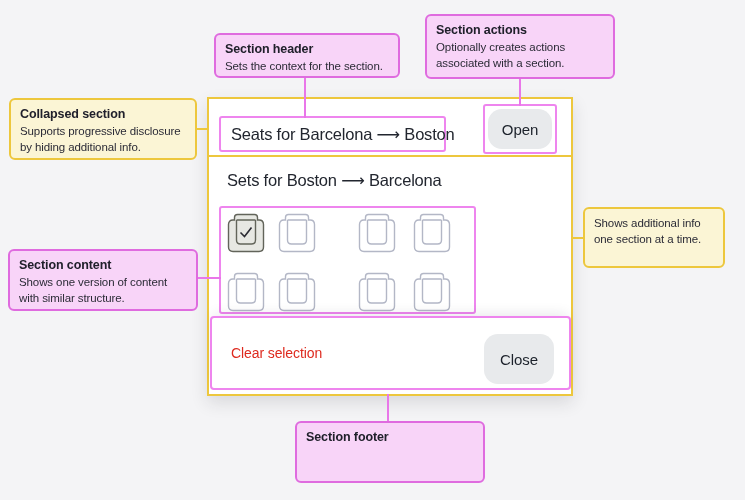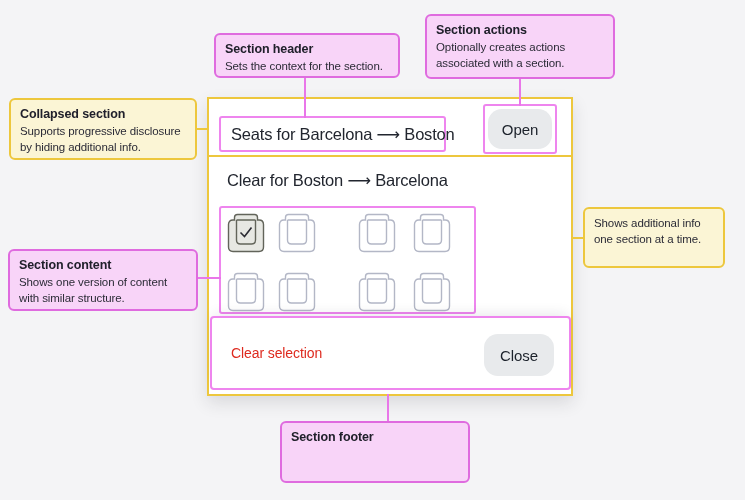--- a/index.html
+++ b/index.html
@@ -31,21 +31,21 @@
   }
   .title-outline .card-title { padding-left:10px; }
   .open-outline { left:276px; top:7px; width:74px; height:50px; display:flex; align-items:center; justify-content:center; pointer-events:none; }
 
   .btn {
     font-family:inherit; font-size:15px; font-weight:500; color:#1c222b;
     background:#e8eaec; border:none; border-radius:14px; cursor:pointer;
     letter-spacing:-0.1px; pointer-events:auto;
   }
   .open-btn  { width:64px; height:40px; }
-  .close-btn { position:absolute; right:15px; top:16px; width:70px; height:42px; }
+  .close-btn { position:absolute; right:15px; top:16px; width:70px; height:50px; }
 
   .expanded-title { position:absolute; left:20px; top:74px; }
 
   .seats-outline { left:12px; top:109px; width:257px; height:108px; padding:5px 0 0 6px; }
   .seat-row { display:flex; height:40px; margin-bottom:19px; }
   .seat { width:38px; height:40px; cursor:pointer; pointer-events:auto; }
   .seat:nth-child(2) { margin-left:13px; }
   .seat:nth-child(3) { margin-left:42px; }
   .seat:nth-child(4) { margin-left:17px; }
 
@@ -81,21 +81,21 @@
   }
   .co-body {
     font-size:11.5px; font-weight:400; color:#2b2b36;
     letter-spacing:-0.1px; line-height:16px; white-space:pre;
   }
   .co-header    { left:214px; top:33px;  width:186px; height:45px; }
   .co-actions   { left:425px; top:14px;  width:190px; height:65px; }
   .co-collapsed { left:9px;   top:98px;  width:188px; height:62px; }
   .co-content   { left:8px;   top:249px; width:190px; height:62px; }
   .co-expanded  { left:583px; top:207px; width:142px; height:61px; }
-  .co-footer    { left:280px; top:421px; width:190px; height:62px; }
+  .co-footer    { left:295px; top:421px; width:190px; height:62px; }
 </style>
 </head>
 <body>
 
 <div class="stage">
 
   <div class="card">
 
     <div class="hl outline-yellow collapsed-outline"></div>
     <div class="hl outline-yellow expanded-outline"></div>
@@ -103,21 +103,21 @@
     <div class="header-row">
       <div class="hl outline-pink title-outline">
         <span class="card-title">Seats for Barcelona ⟶ Boston</span>
       </div>
       <div class="hl outline-pink open-outline">
         <button class="btn open-btn">Open</button>
       </div>
     </div>
 
     <div>
-      <div class="card-title expanded-title">Clear for Boston ⟶ Barcelona</div>
+      <div class="card-title expanded-title">Sets for Boston ⟶ Barcelona</div>
 
       <div class="hl outline-pink seats-outline">
         <div class="seat-row">
             <div class="seat selected"><svg width="38" height="40" viewBox="0 0 38 40">
                 <path d="M6 38.5 Q1.5 38.5 1.5 34 L1.5 11.5 Q1.5 7 6 7 L7.5 7 L7.5 4.5 Q7.5 1.5 10.5 1.5 L27.5 1.5 Q30.5 1.5 30.5 4.5 L30.5 7 L32 7 Q36.5 7 36.5 11.5 L36.5 34 Q36.5 38.5 32 38.5 Z" fill="#e7e8e3" stroke="#62645a" stroke-width="1.4"></path>
                 <path d="M9.5 7 L28.5 7 M9.5 7 L9.5 27 Q9.5 31 13.5 31 L24.5 31 Q28.5 31 28.5 27 L28.5 7" fill="none" stroke="#62645a" stroke-width="1.4"></path>
                 <path d="M13.5 19.5 L17.5 23.5 L24.5 14.5" fill="none" stroke="#2b2b33" stroke-width="1.6"></path>
               </svg></div>
             <div class="seat"><svg width="38" height="40" viewBox="0 0 38 40">
                 <path d="M6 38.5 Q1.5 38.5 1.5 34 L1.5 11.5 Q1.5 7 6 7 L7.5 7 L7.5 4.5 Q7.5 1.5 10.5 1.5 L27.5 1.5 Q30.5 1.5 30.5 4.5 L30.5 7 L32 7 Q36.5 7 36.5 11.5 L36.5 34 Q36.5 38.5 32 38.5 Z" fill="none" stroke="#b3b7c6" stroke-width="1.4"></path>

